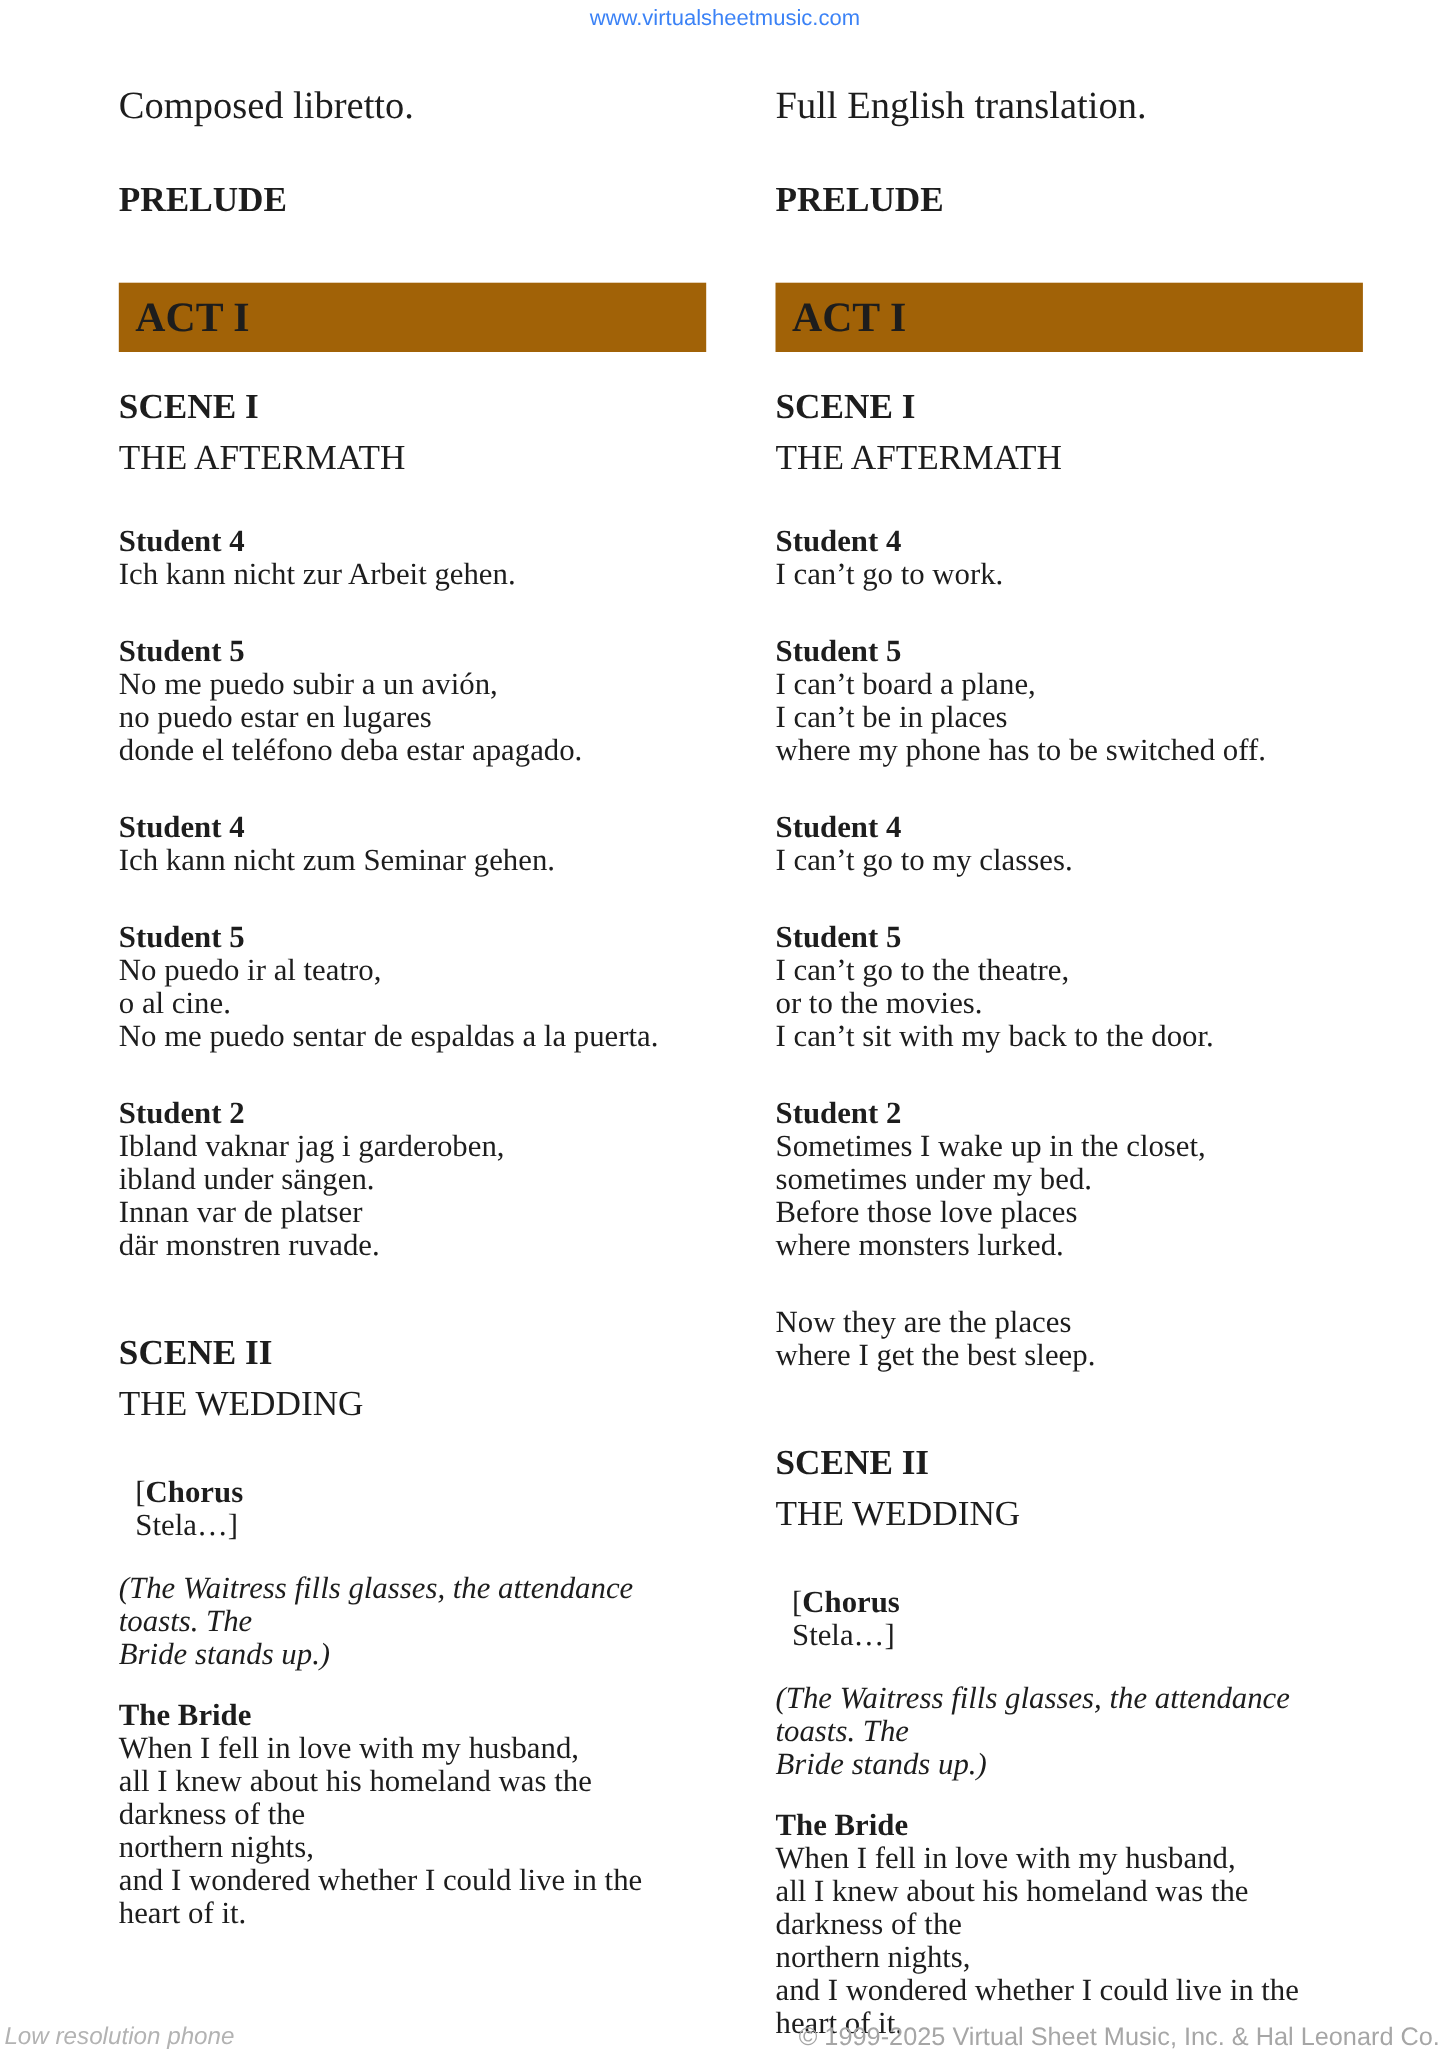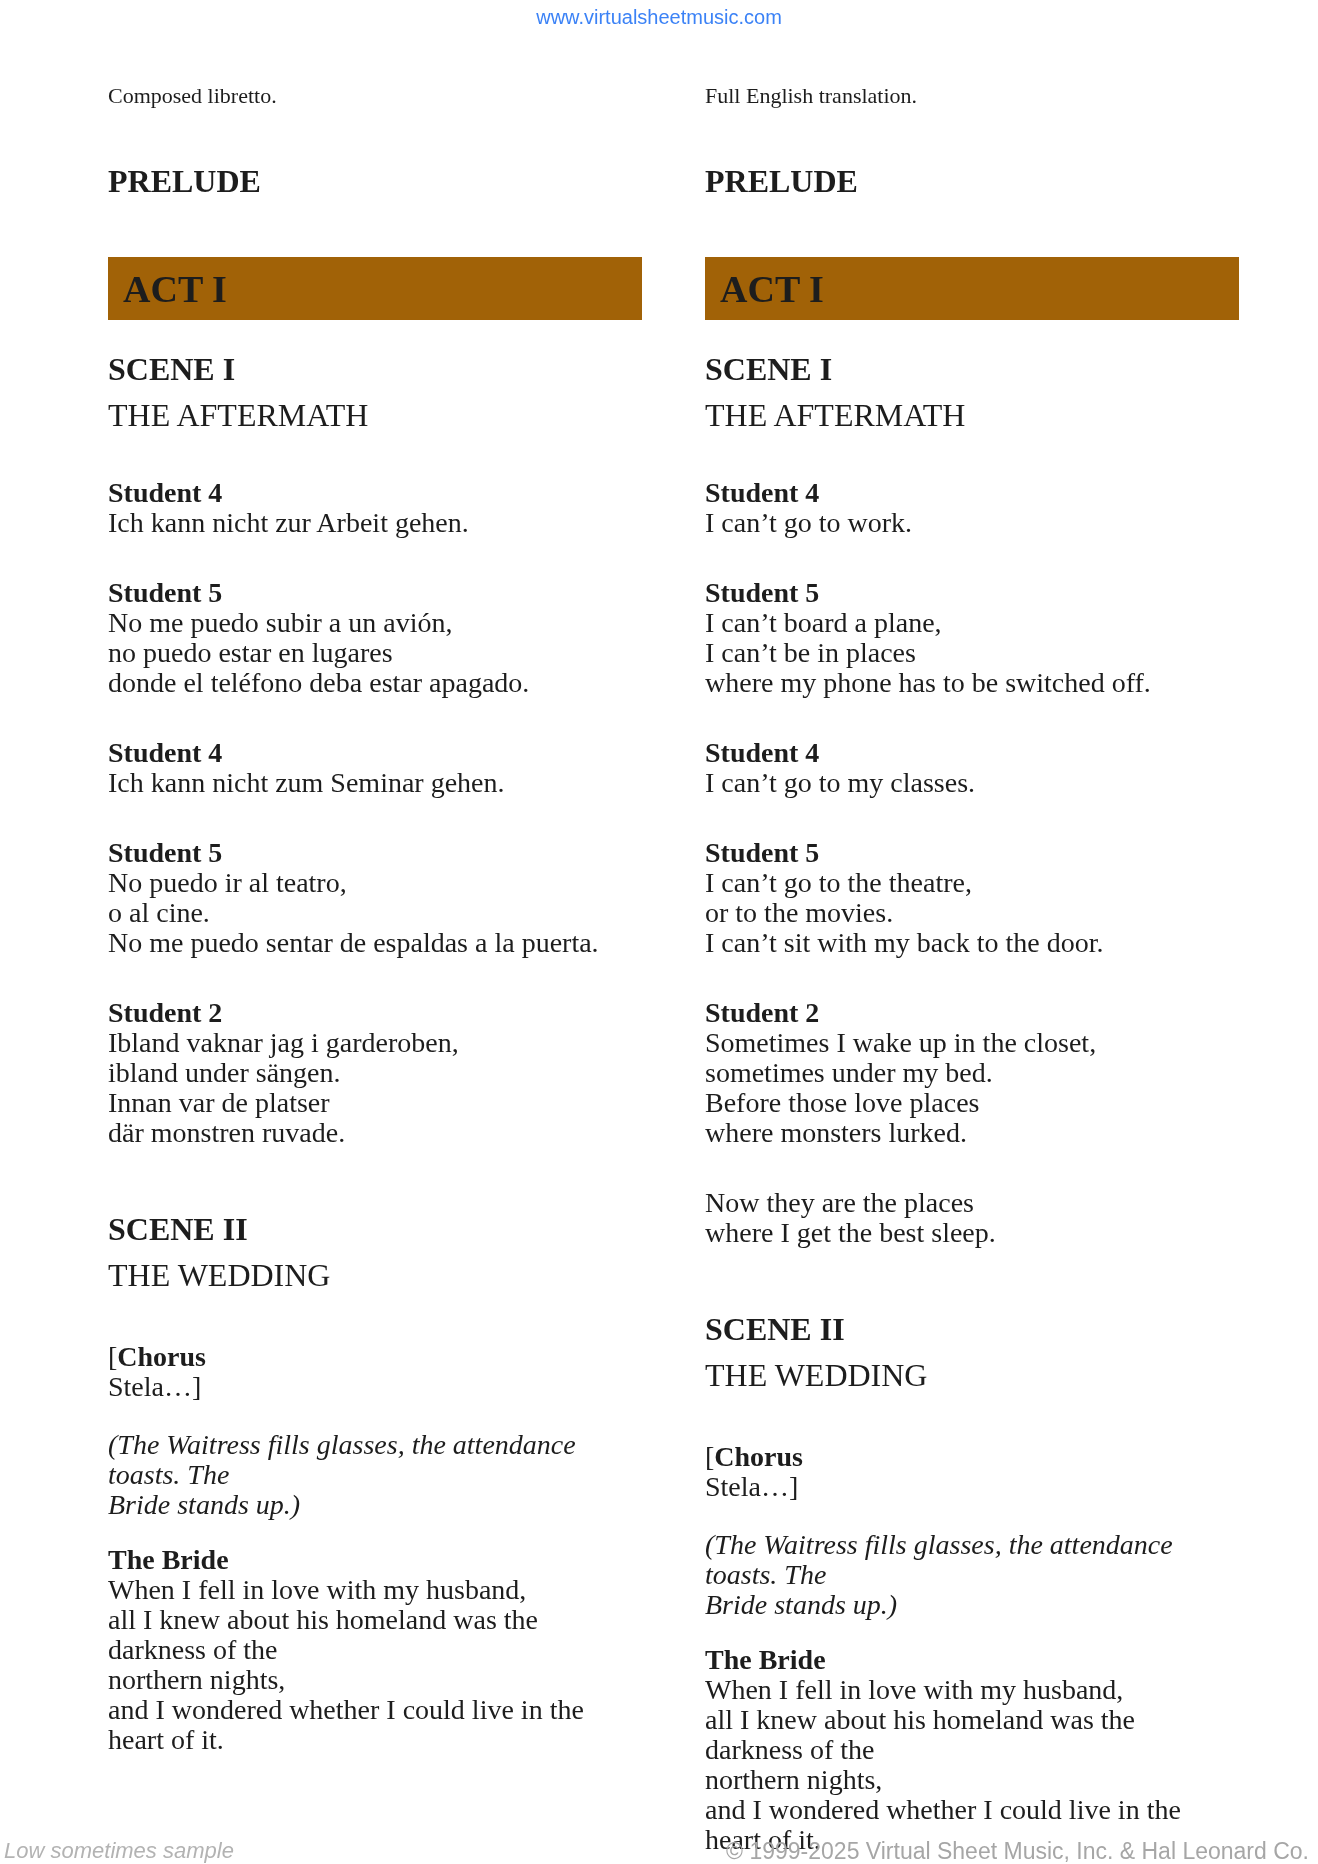--- a/index.html
+++ b/index.html
@@ -24,21 +24,21 @@
   .col {
     position: absolute;
     top: 0;
     width: 534px;
   }
   .col-left  { left: 108px; }
   .col-right { left: 705px; }
 
   .intro {
     margin-top: 78px;
-    font-size: 22px;
+    font-size: 35px;
     line-height: 36px;
   }
   .prelude {
     margin-top: 48px;
     font-size: 32px;
     line-height: 38px;
     font-weight: bold;
   }
   .act-bar {
     margin-top: 57px;
@@ -64,21 +64,21 @@
   }
   .dialogue {
     margin-top: 40px;
     font-size: 28px;
     line-height: 30px;
   }
   .dialogue.first { margin-top: 44px; }
   .speaker { font-weight: bold; }
   .lines { white-space: pre-line; }
   .scene-title.scene2 { margin-top: 62px; }
-  .dialogue.chorus { margin-top: 48px; }
+  .dialogue.chorus { margin-top: 48px; margin-left: 15px; }
   .stage-direction {
     margin-top: 28px;
     font-size: 28px;
     line-height: 30px;
     font-style: italic;
     white-space: pre-line;
   }
   .dialogue.bride { margin-top: 25px; }
   .page-number {
     margin-top: 10px;
@@ -223,16 +223,16 @@
       <div class="speaker">The Bride</div>
       <div class="lines">When I fell in love with my husband,
 all I knew about his homeland was the darkness of the
 northern nights,
 and I wondered whether I could live in the heart of it.</div>
     </div>
 
     <div class="page-number">1</div>
   </div>
 
-  <div class="footer-left">Low sometimes sample</div>
+  <div class="footer-left">Low resolution phone</div>
   <div class="footer-right">© 1999-2025 Virtual Sheet Music, Inc. &amp; Hal Leonard Co.</div>
 
 </div>
 
 </body></html>

